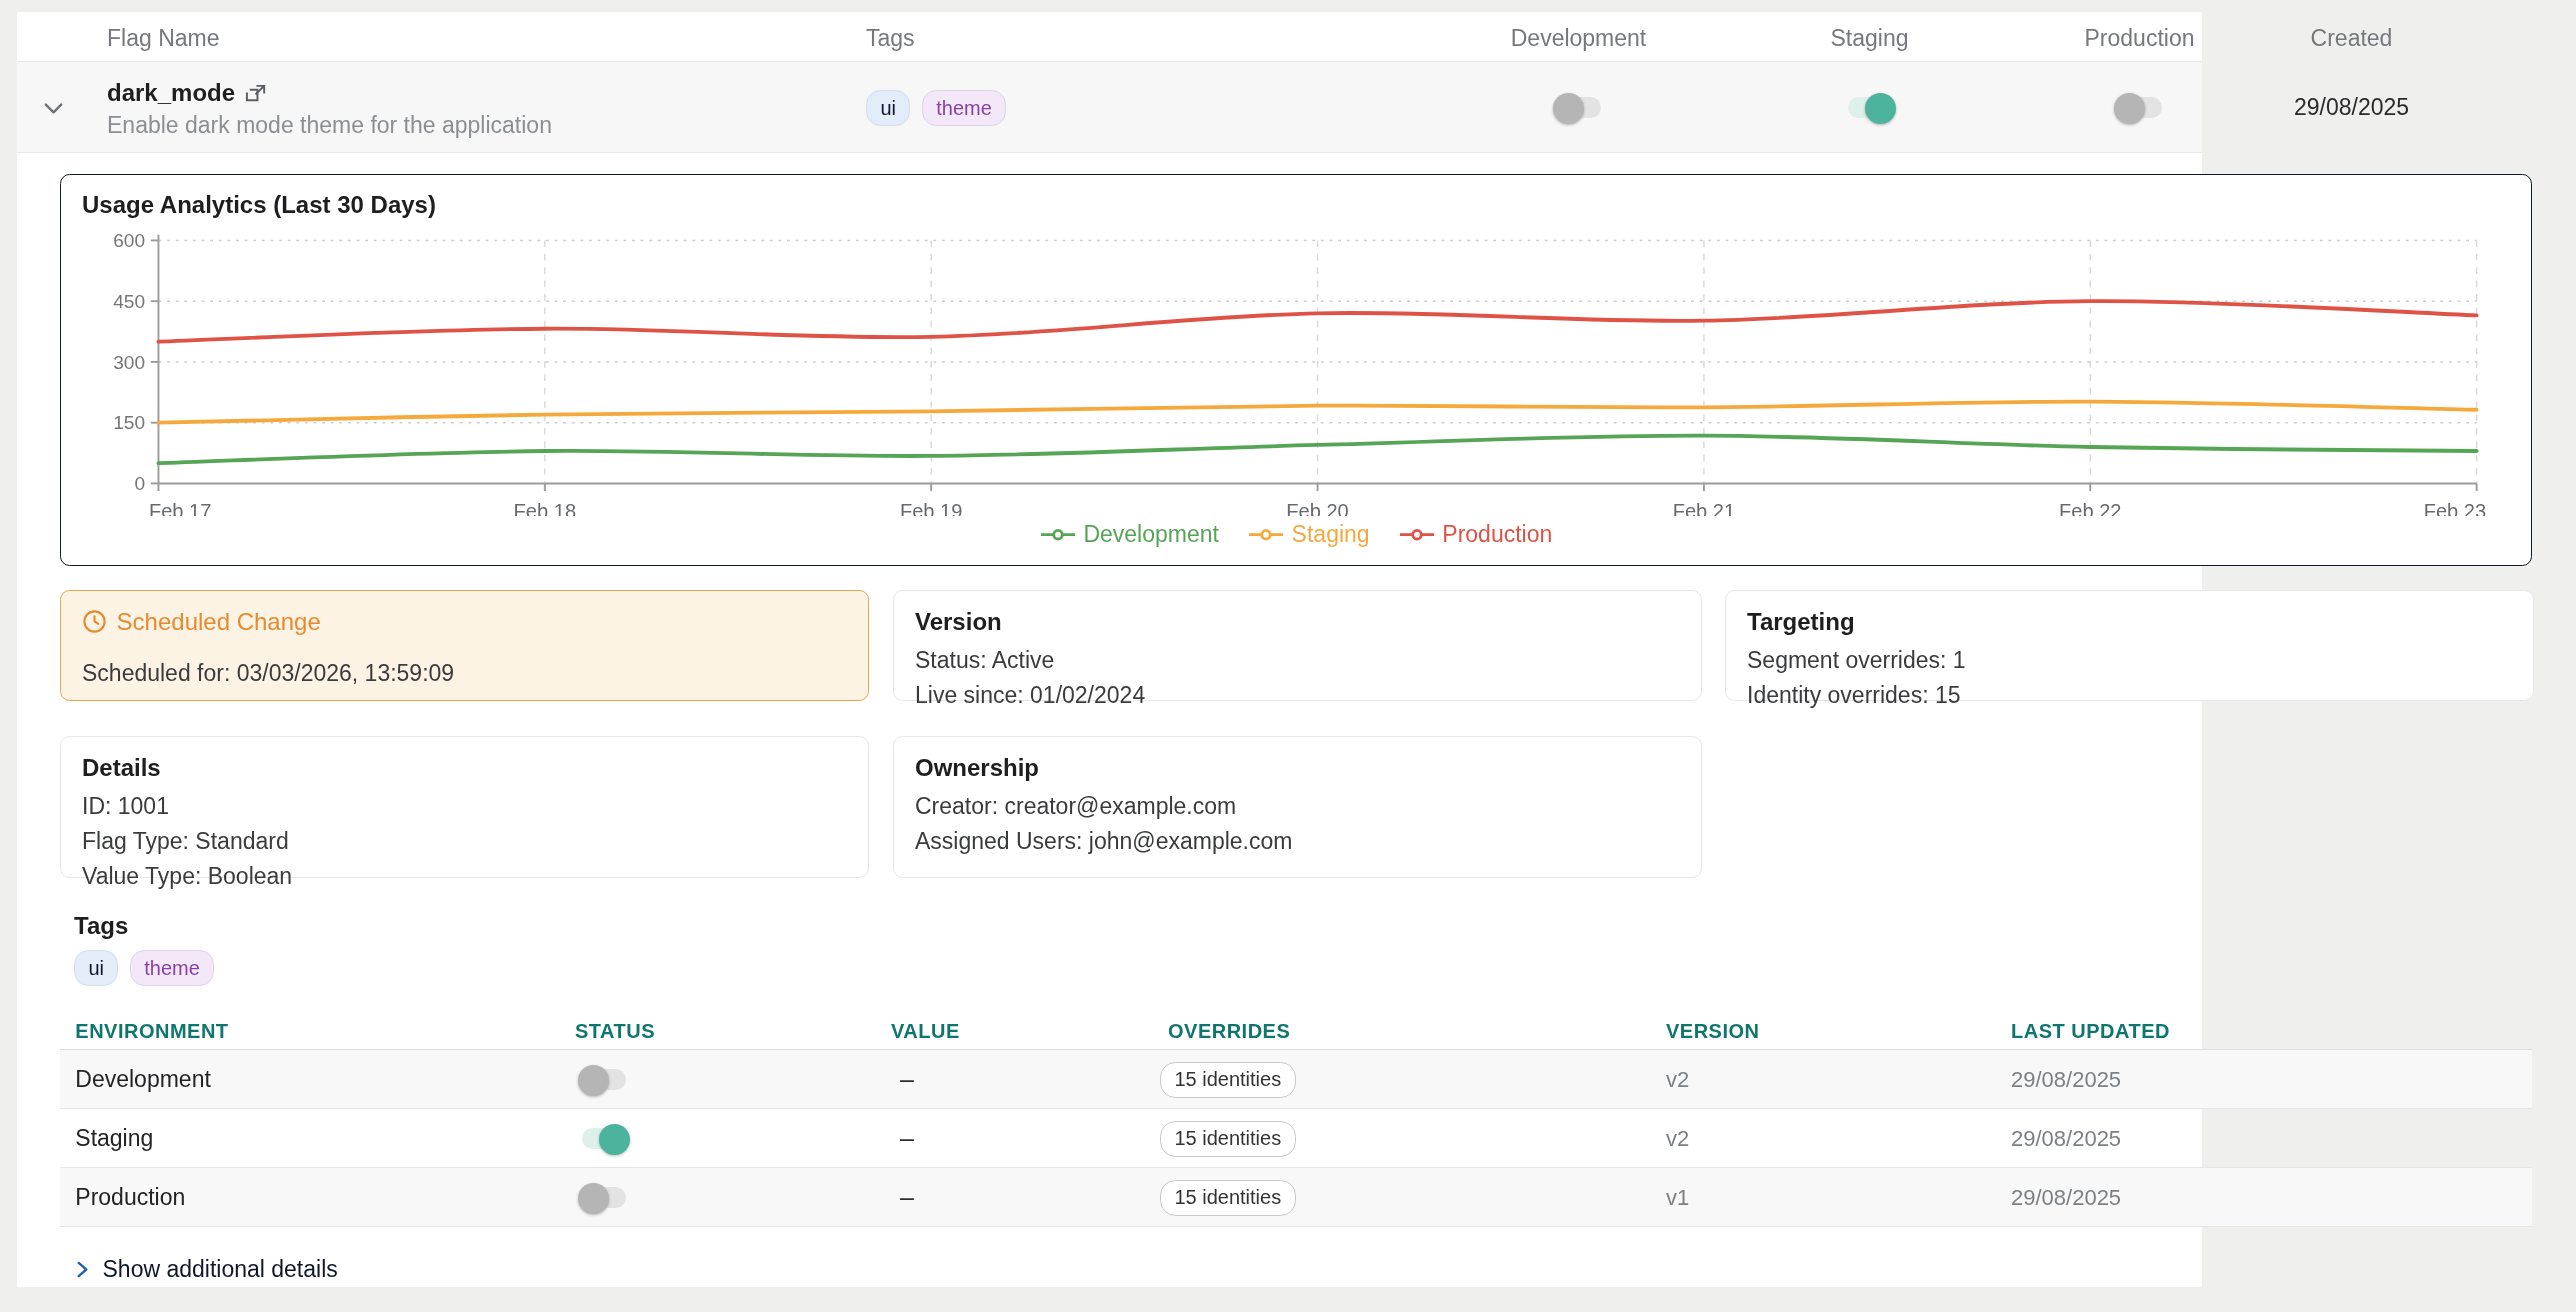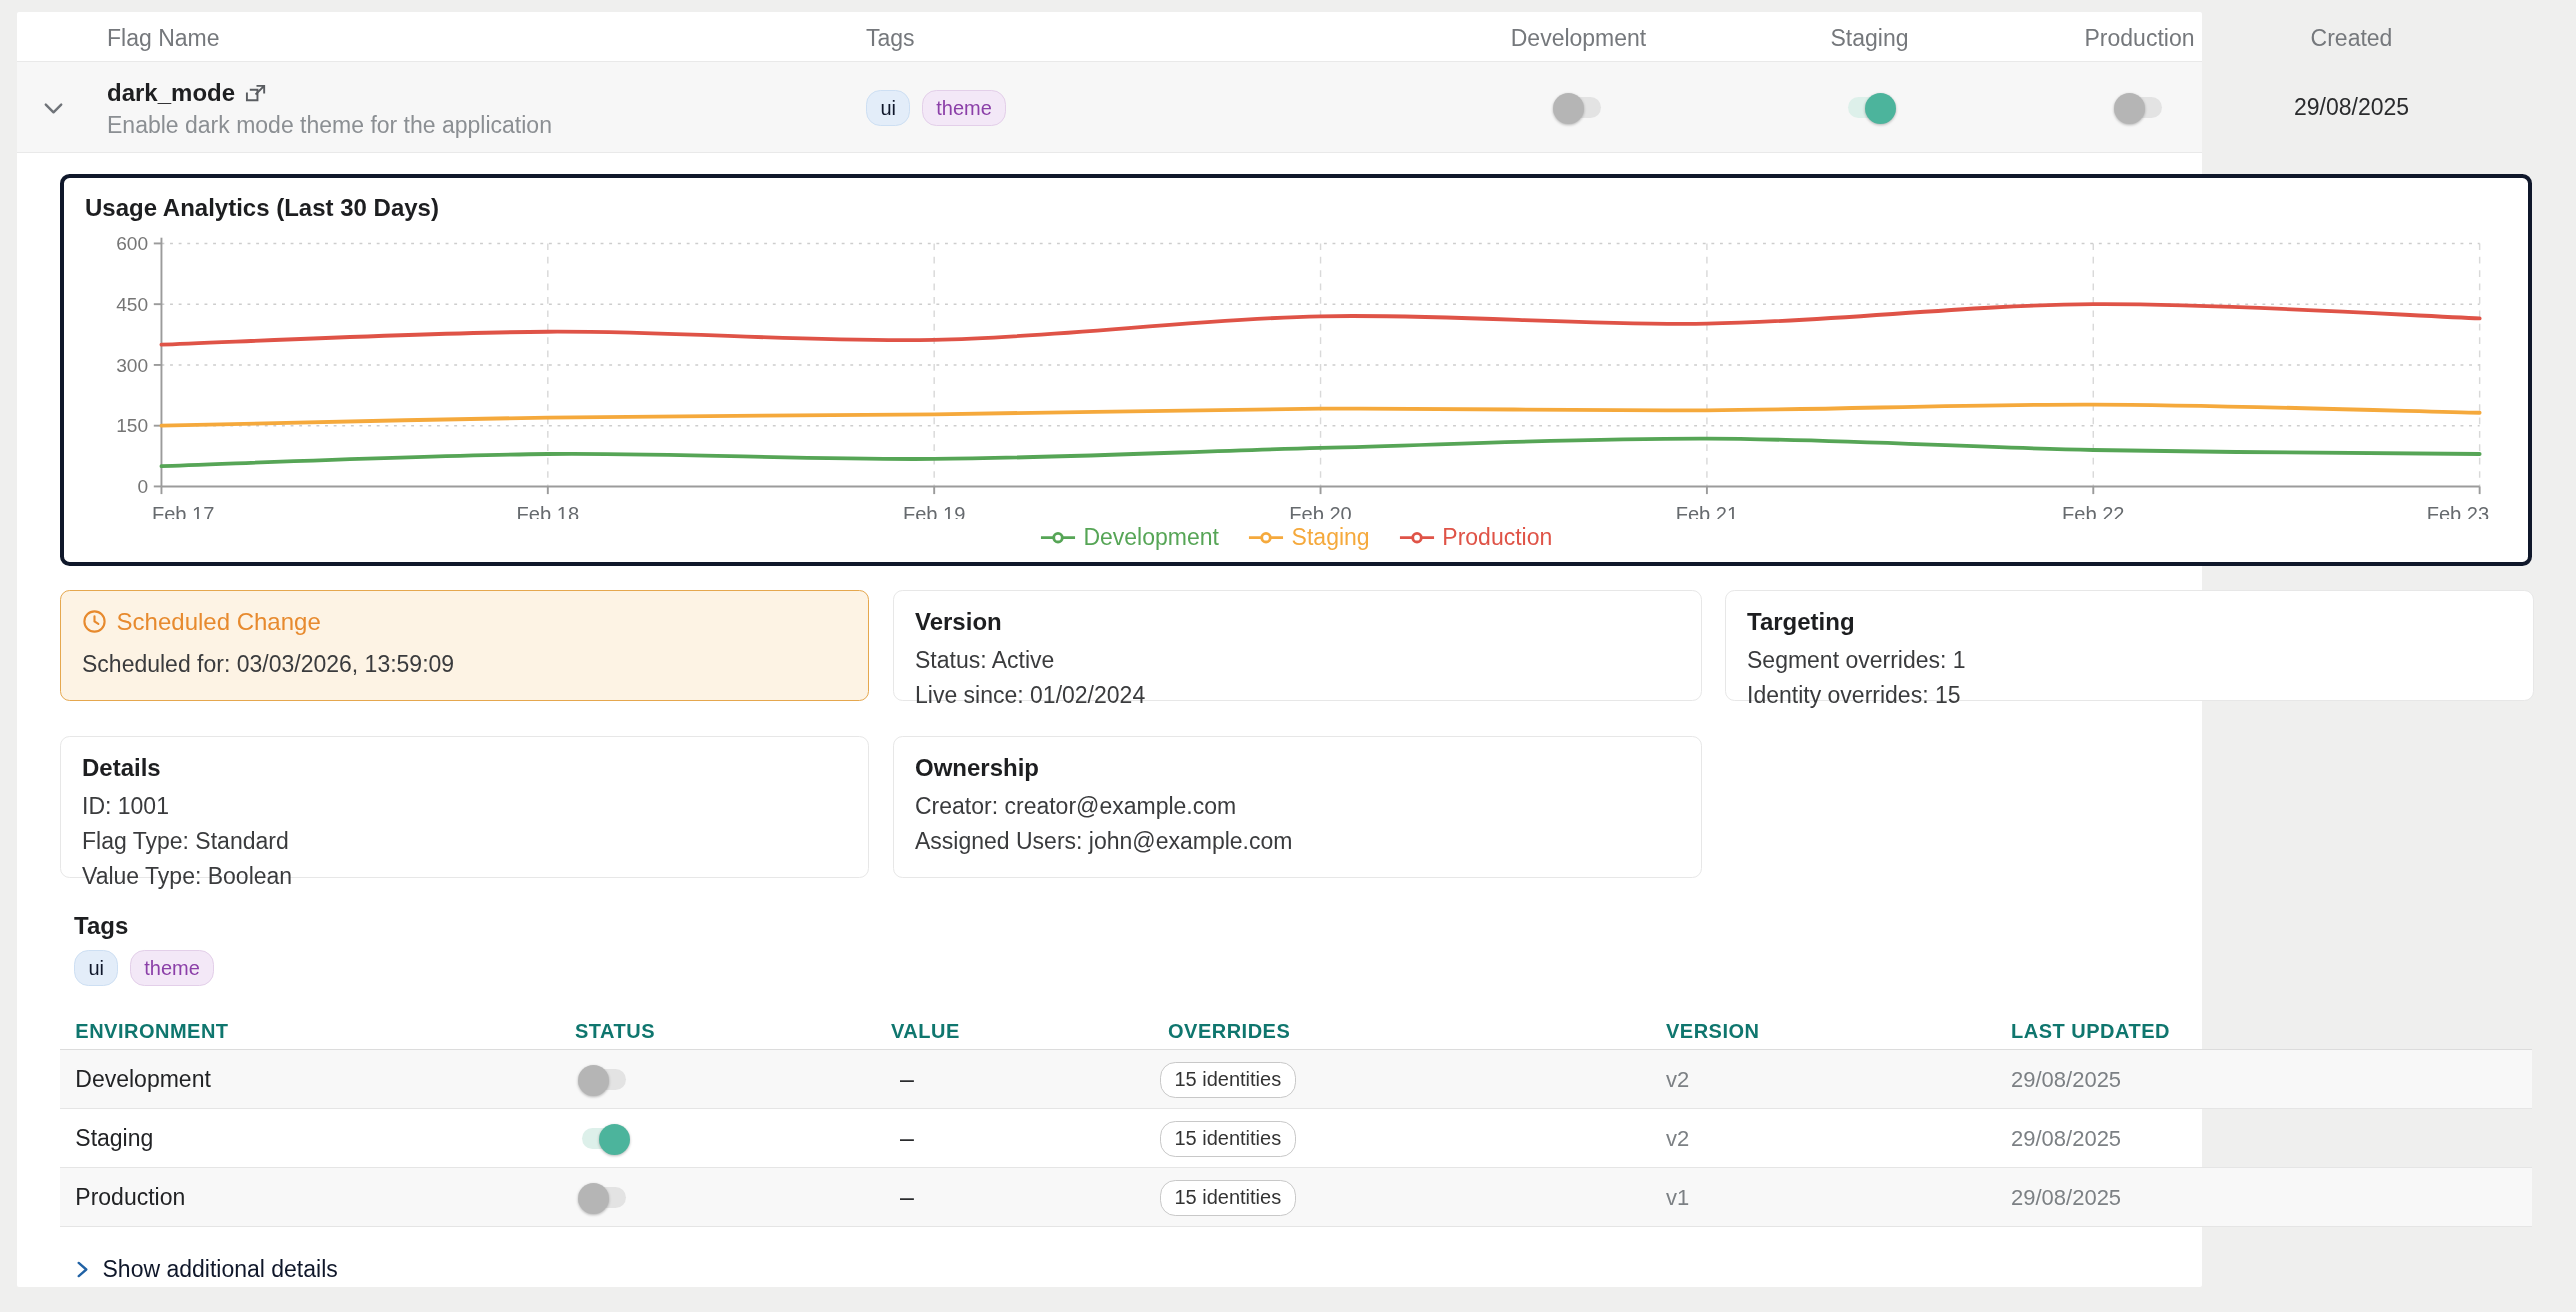--- a/index.html
+++ b/index.html
@@ -36,35 +36,35 @@
   
   .pill { display:inline-block; font-size:20px; line-height:1; padding:6.7px 13.4px; border-radius:14.4px; border:1.4px solid transparent; }
   .pill.blue  { background:#e3edf9; border-color:#cddff3; color:#0f172a; }
   .pill.purple{ background:#f3e8f7; border-color:#e3cfe9; color:#8b3fa8; }
   
   .toggle { width:44px; height:21px; border-radius:10.5px; background:#e3e3e3; position:relative; display:inline-block; cursor:pointer; }
   .toggle .knob { position:absolute; top:-4.8px; left:-3.8px; width:31px; height:31px; border-radius:50%; background:#b5b5b5; box-shadow:0 1px 2.9px rgba(0,0,0,.28); }
   .toggle.on { background:#ddf0ea; }
   .toggle.on .knob { left:17px; background:#4cb49c; }
   
-  .chart-card { position:absolute; left:43px; top:162px; width:2472px; height:392px; border:4px solid #0f172a; border-radius:9.6px; background:#fff; }
+  .chart-card { position:absolute; left:43px; top:162px; width:2472px; height:392px; border:1px solid #0f172a; border-radius:9.6px; background:#fff; }
   .chart-title { position:absolute; left:21px; top:15.3px; font-size:24px; font-weight:600; color:#1d1e20; }
   #chart-svg { position:absolute; left:19px; top:52px; }
   .chart-legend { position:absolute; left:0; top:346px; width:100%; display:flex; justify-content:center; gap:29px; font-size:23px; }
   .legend-item { display:flex; align-items:center; gap:7.7px; }
   
   .card { position:absolute; width:809px; background:#fff; border:1px solid #e7e7e7; border-radius:9.6px; padding:16.3px 21px; }
   .card h3 { font-size:24px; font-weight:600; color:#1d1e20; margin-bottom:11.5px; }
   .card .line { font-size:23px; color:#3a3b3d; margin-top:7.7px; }
   .card .line.muted { color:#8b8f93; }
   .row1 { top:578px; height:111px; }
   .row2 { top:724px; height:142px; }
   .c1 { left:43px; } .c2 { left:876px; } .c3 { left:1708px; }
   .card.scheduled { background:#fdf3e4; border:1.4px solid #e5a74e; }
-  .card.scheduled .sched-title { display:flex; align-items:center; gap:9.6px; font-size:24px; font-weight:500; color:#e78a2e; margin-bottom:15px; }
+  .card.scheduled .sched-title { display:flex; align-items:center; gap:9.6px; font-size:24px; font-weight:500; color:#e78a2e; margin-bottom:24px; }
   
   .tags-heading { position:absolute; left:57px; top:900px; font-size:24px; font-weight:600; color:#1d1e20; }
   .tags-row { position:absolute; left:57px; top:938px; display:flex; gap:11.5px; }
   
   .env-table { position:absolute; left:43px; top:1002px; width:2472px; }
   .env-head { position:relative; height:36px; border-bottom:1px solid #dcdcdc; }
   .env-head .th { position:absolute; top:5.7px; font-size:20px; font-weight:bold; color:#0f766e; letter-spacing:0.5px; }
   .env-row { position:relative; height:59px; border-bottom:1px solid #e5e5e5; }
   .env-row.alt { background:#f8f8f8; }
   .cell { position:absolute; top:0; height:59px; display:flex; align-items:center; }

